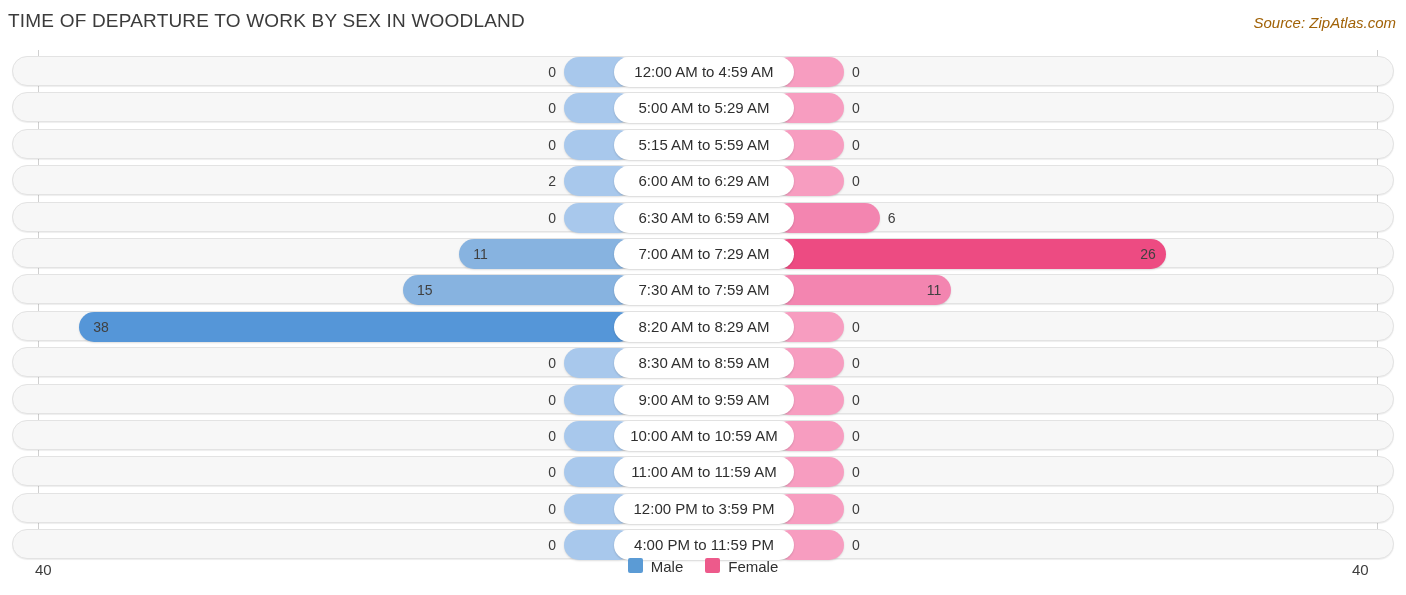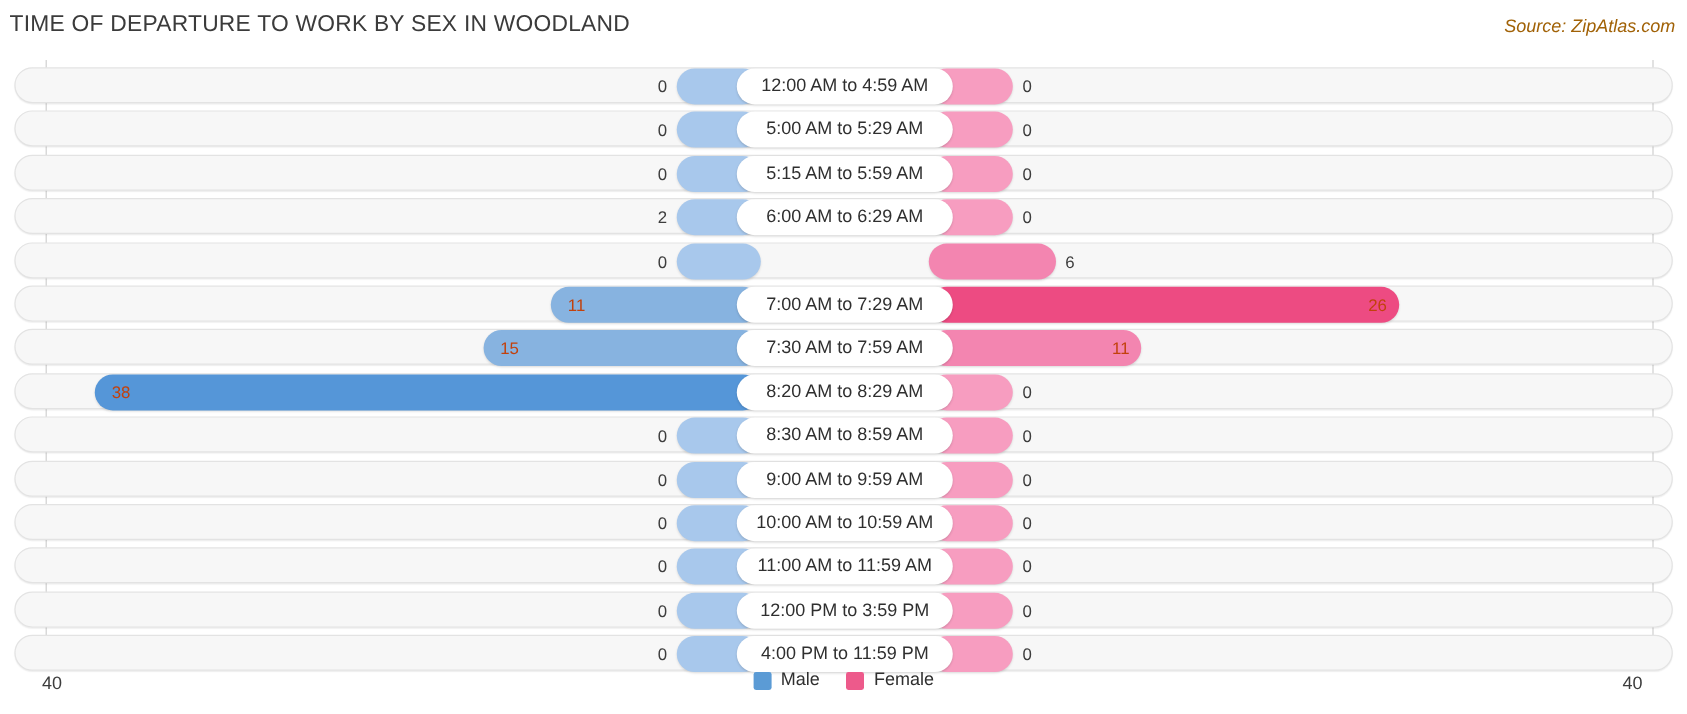--- a/index.html
+++ b/index.html
@@ -48,42 +48,42 @@
     border-radius:15px;
     box-shadow:0 1px 2px rgba(0,0,0,.13);
   }
   .bar-male{}
   .bar-female{}
 
   .val{
     position:absolute;top:0;height:30px;line-height:30px;
     font-size:14px;color:#3d3d3d;white-space:nowrap;
   }
-  .val-in{color:#c2410c;}
+  .val-in{color:#404040;}
 
   .pill{
     position:absolute;top:0;height:30px;line-height:30px;
     background:#ffffff;border-radius:15px;
     text-align:center;font-size:15px;color:#2f2f2f;
     box-shadow:0 1px 2px rgba(0,0,0,.16);
     white-space:nowrap;
   }
 
   
   .ax-label{
     position:absolute;top:561px;font-size:15px;color:#3d3d3d;
   }
   .ax-label-left{left:35px;}
   .ax-label-right{left:1352px;}
 
   .legend{
     position:absolute;top:558px;left:0;width:1406px;
     display:flex;justify-content:center;align-items:center;gap:22px;
   }
-  .legend-item{display:flex;align-items:flex-end;gap:8px;}
+  .legend-item{display:flex;align-items:flex-start;gap:8px;}
   .swatch{width:15px;height:15px;border-radius:2px;display:block;}
   .legend-text{font-size:15px;color:#2f2f2f;}
 </style>
 </head>
 <body>
 
 <div class="chart-root">
 
   <div class="title">TIME OF DEPARTURE TO WORK BY SEX IN WOODLAND</div>
   <div class="source">Source: ZipAtlas.com</div>
@@ -117,20 +117,21 @@
         <div class="bar bar-female" style="left: 761px; width: 70px; background: rgb(247, 157, 192);"></div>
         <div class="val" style="left: 503px; width: 40px; text-align: right;">2</div>
         <div class="val" style="left: 839px; text-align: left;">0</div>
         <div class="pill" style="left: 601px; width: 180px;">6:00 AM to 6:29 AM</div>
       </div>
       <div class="row" style="top: 151.6px;">
         <div class="bar bar-male" style="left: 551px; width: 70px; background: rgb(168, 200, 236);"></div>
         <div class="bar bar-female" style="left: 761px; width: 105.8px; background: rgb(243, 133, 176);"></div>
         <div class="val" style="left: 503px; width: 40px; text-align: right;">0</div>
         <div class="val" style="left: 874.8px; text-align: left;">6</div>
+        <div class="pill" style="left: 601px; width: 180px;">6:30 AM to 6:59 AM</div>
       </div>
       <div class="row" style="top: 188px;">
         <div class="bar bar-male" style="left: 446.175px; width: 174.825px; background: rgb(135, 179, 224);"></div>
         <div class="bar bar-female" style="left: 761px; width: 391.8px; background: rgb(237, 75, 130);"></div>
         <div class="val val-in" style="left: 460.175px; text-align: left;">11</div>
         <div class="val val-in" style="left: 1104.8px; width: 38px; text-align: right;">26</div>
         <div class="pill" style="left: 601px; width: 180px;">7:00 AM to 7:29 AM</div>
       </div>
       <div class="row" style="top: 224.4px;">
         <div class="bar bar-male" style="left: 389.875px; width: 231.125px; background: rgb(135, 179, 224);"></div>

